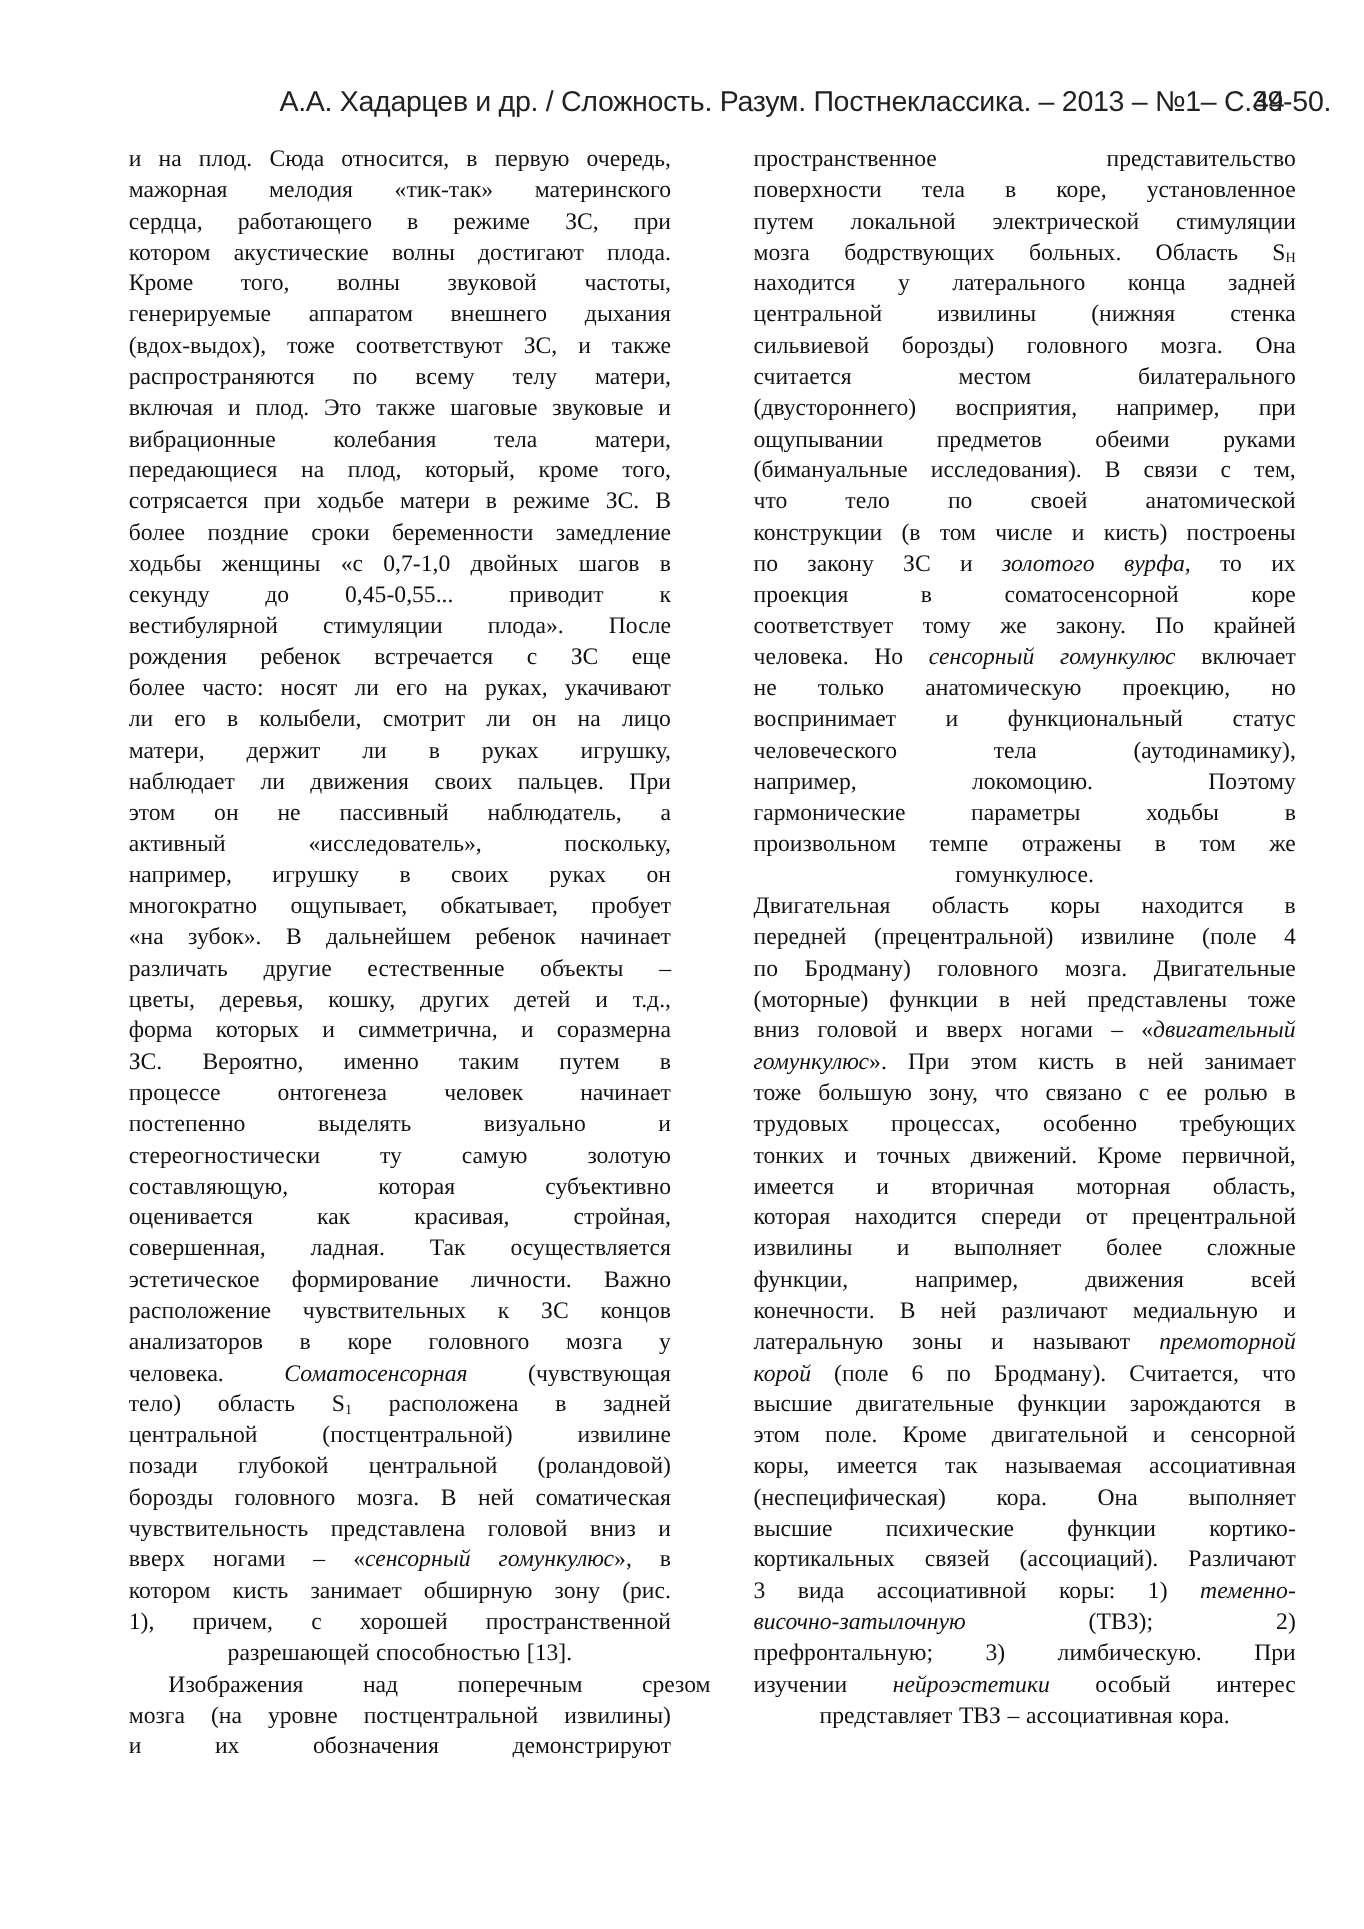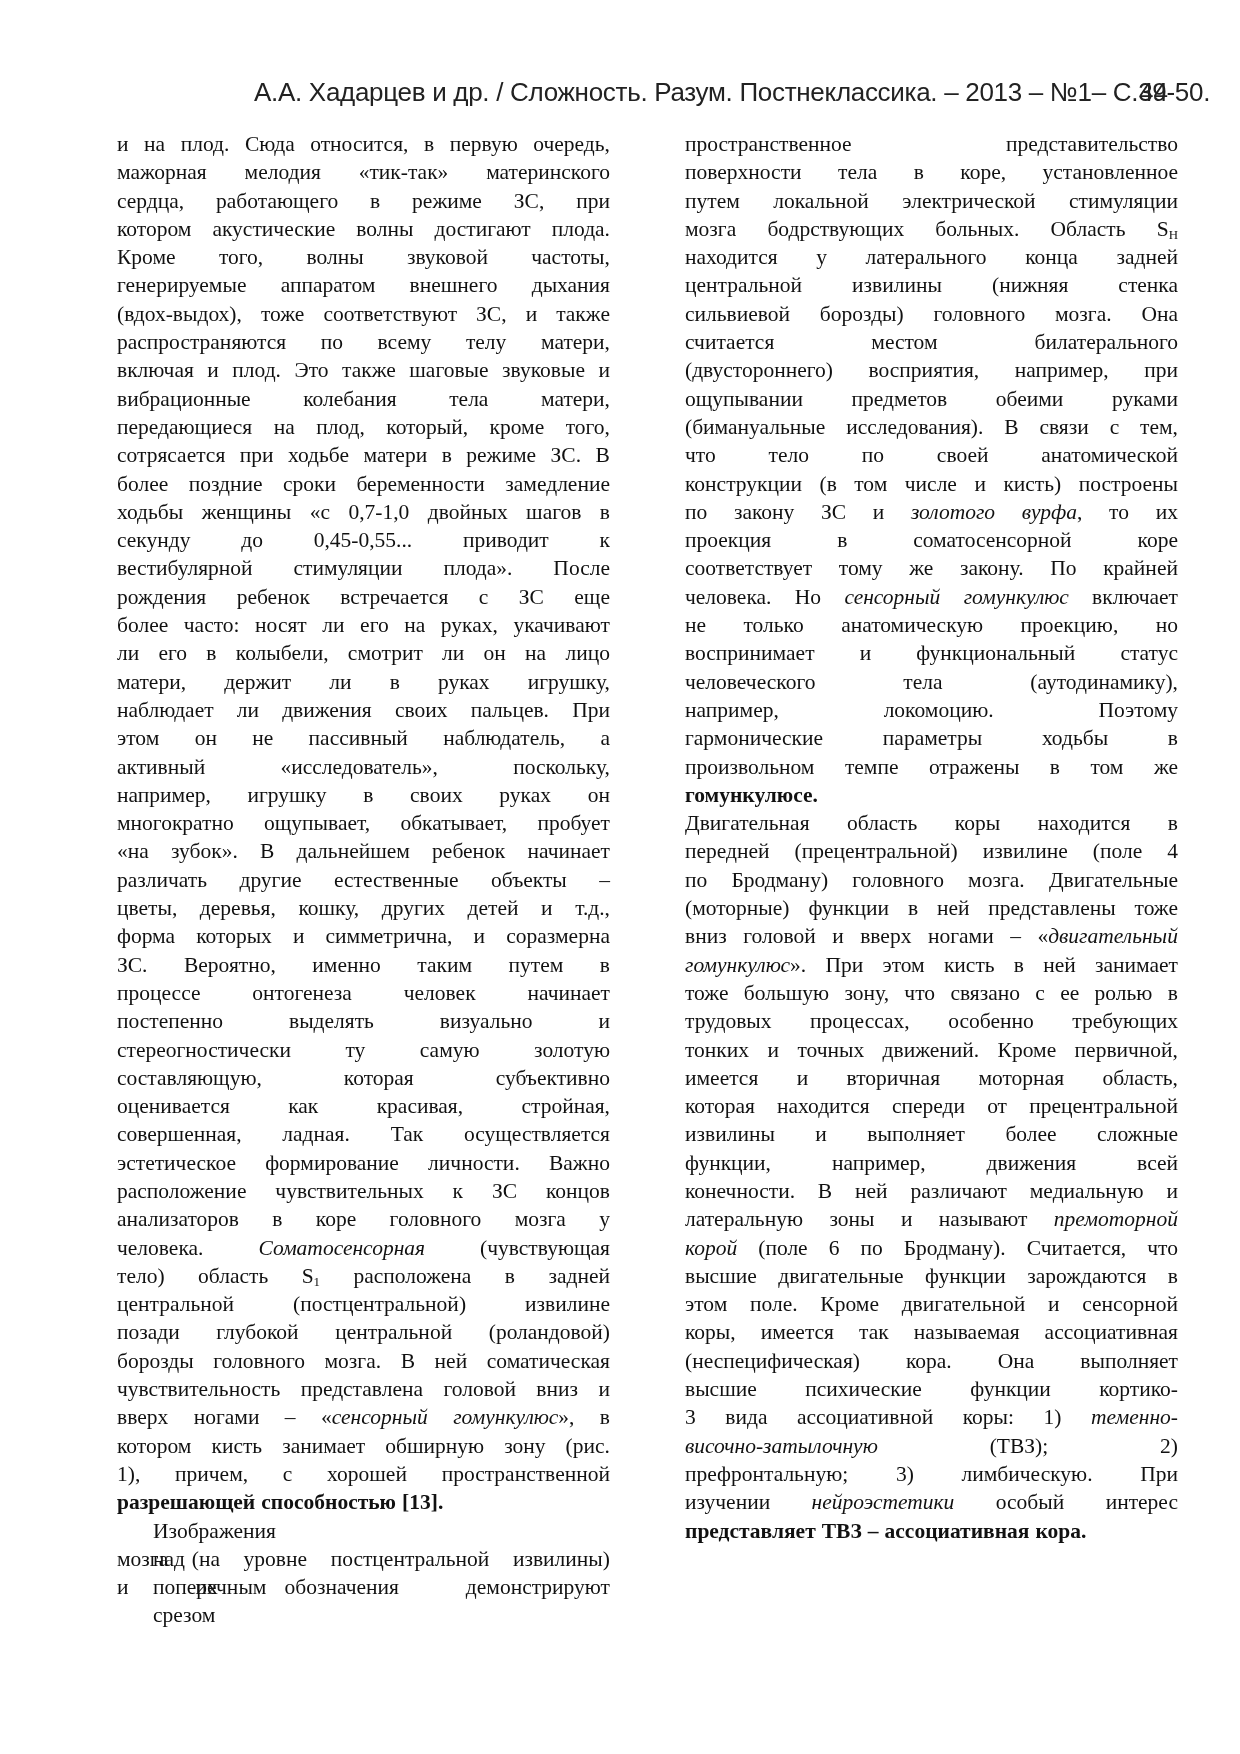--- a/index.html
+++ b/index.html
@@ -11,21 +11,21 @@
   .header .running { position: absolute; left: 254px; top: 0; letter-spacing: -0.3px; }
   .header .pageno { position: absolute; left: 1139px; top: 0; }
   .col {
     position: absolute; top: 130px;
     font-family: "Liberation Serif", serif; font-size: 21.5px; line-height: 28.3px;
   }
   .col-left { left: 117px; width: 493px; }
   .col-right { left: 685px; width: 493px; }
   .line { display: block; text-align: justify; text-align-last: justify; white-space: nowrap; height: 28.3px; }
   .line-inner { display: flex; justify-content: space-between; width: 100%; }
-  .line-inner.left { justify-content: flex-start; gap: 0.28em; font-weight: bold; }
+  .line-inner.left { justify-content: center; gap: 0.28em; }
   .w { white-space: nowrap; }
   .it { font-style: italic; }
   sub { font-size: 0.6em; vertical-align: -0.2em; line-height: 0; }
 </style>
 </head>
 <body>
 
 <div class="header">
   <span class="running">А.А. Хадарцев и др. / Сложность. Разум. Постнеклассика. – 2013 – №1– С.39-50.</span>
   <span class="pageno">44</span>
@@ -481,21 +481,21 @@
       </div>
     </div>
     <div class="line">
       <div class="line-inner left">
         <span class="w"><span>разрешающей</span></span>
         <span class="w"><span>способностью</span></span>
         <span class="w"><span>[13].</span></span>
       </div>
     </div>
     <div class="line">
-      <div class="line-inner" style="padding-left: 36px; flex-direction: column;">
+      <div class="line-inner" style="padding-left: 36px;">
         <span class="w"><span>Изображения</span></span>
         <span class="w"><span>над</span></span>
         <span class="w"><span>поперечным</span></span>
         <span class="w"><span>срезом</span></span>
       </div>
     </div>
     <div class="line">
       <div class="line-inner">
         <span class="w"><span>мозга</span></span>
         <span class="w"><span>(на</span></span>
@@ -912,20 +912,28 @@
     <div class="line">
       <div class="line-inner">
         <span class="w"><span>высшие</span></span>
         <span class="w"><span>психические</span></span>
         <span class="w"><span>функции</span></span>
         <span class="w"><span>кортико-</span></span>
       </div>
     </div>
     <div class="line">
       <div class="line-inner">
+        <span class="w"><span>кортикальных</span></span>
+        <span class="w"><span>связей</span></span>
+        <span class="w"><span>(ассоциаций).</span></span>
+        <span class="w"><span>Различают</span></span>
+      </div>
+    </div>
+    <div class="line">
+      <div class="line-inner">
         <span class="w"><span>3</span></span>
         <span class="w"><span>вида</span></span>
         <span class="w"><span>ассоциативной</span></span>
         <span class="w"><span>коры:</span></span>
         <span class="w"><span>1)</span></span>
         <span class="w"><span class="it">теменно-</span></span>
       </div>
     </div>
     <div class="line">
       <div class="line-inner">

